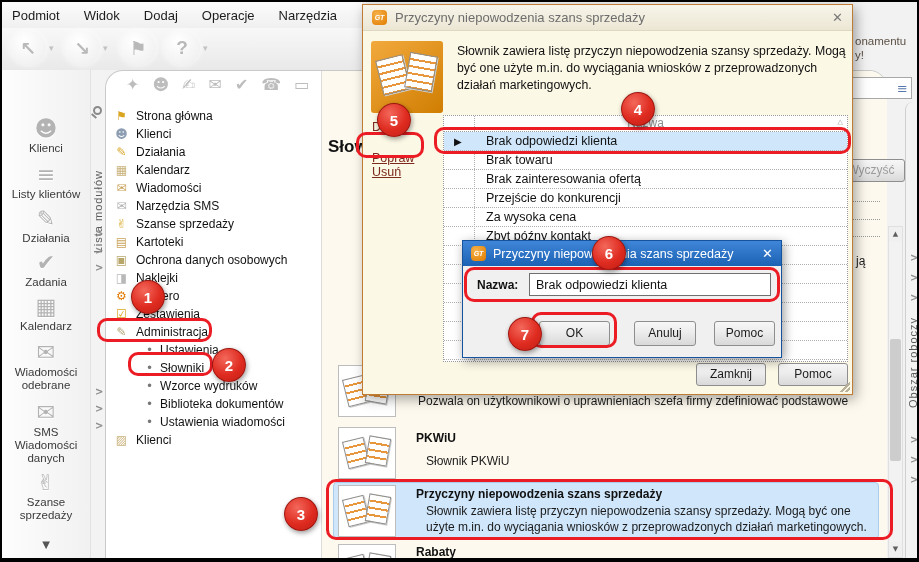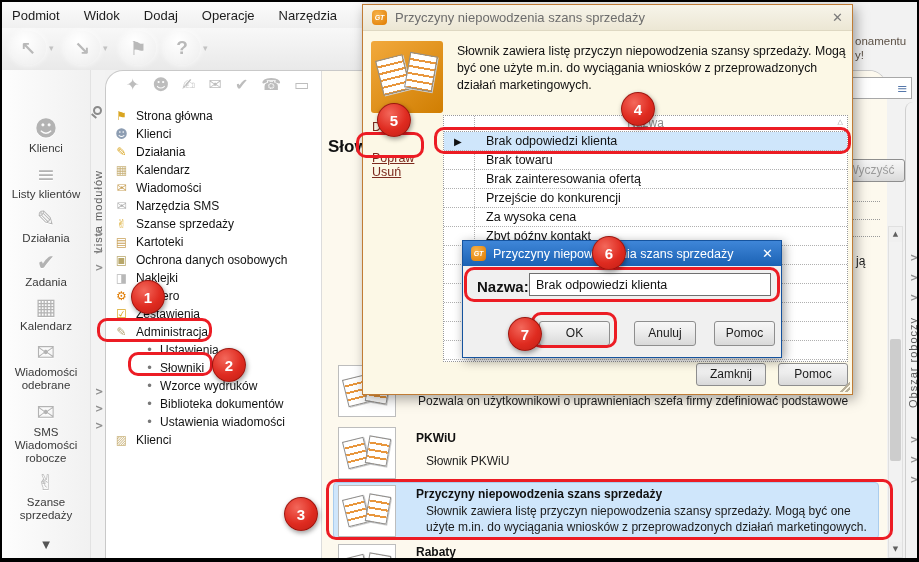--- a/index.html
+++ b/index.html
@@ -123,21 +123,21 @@
 
   .edialog { left:460px; top:238px; width:320px; height:118px; background:#f0f0f0;
              border:1px solid #15539e; box-shadow:2px 3px 10px rgba(0,0,0,.4); z-index:20; }
   .etitle { position:absolute; left:0; top:0; width:100%; height:25px;
             background:linear-gradient(#3f86d8,#1b62b4); display:flex; align-items:center;
             padding:0 8px; gap:7px; font-size:12.5px; color:#fff; }
   .etitle .dclose { color:#fff; }
   .efield { position:absolute; left:66px; top:32px; width:242px; height:23px;
             border:1px solid #707070; background:#fff; font-size:12.5px;
             font-family:"Liberation Sans",sans-serif; padding:0 6px; color:#111; }
-  .elab { position:absolute; left:14px; top:37px; font-size:15px; font-weight:bold;
+  .elab { position:absolute; left:14px; top:37px; font-size:12px; font-weight:bold;
           color:#111; }
 
   
   .rebox { position:absolute; border:3px solid #ec1c24; border-radius:10px; z-index:40;
            pointer-events:none; }
   .step { position:absolute; width:34px; height:34px; border-radius:50%;
           background:radial-gradient(circle at 38% 30%, #f3685b 0%, #df2b20 55%, #bf1e15 100%);
           border:1px solid rgba(125,10,6,.65); box-shadow:1px 2px 5px rgba(0,0,0,.4);
           color:#fff; font-size:15px; font-weight:bold; display:flex;
           align-items:center; justify-content:center; z-index:45; }
@@ -202,21 +202,21 @@
     <div class="moditem" style="top:224px">
         <span class="mico ico">▦</span>
         <span class="mlab">Kalendarz</span>
       </div>
     <div class="moditem" style="top:270px">
         <span class="mico ico">✉</span>
         <span class="mlab" style="padding:0 4px">Wiadomości odebrane</span>
       </div>
     <div class="moditem" style="top:330px">
         <span class="mico ico">✉</span>
-        <span class="mlab" style="padding:0 6px">SMS Wiadomości robocze</span>
+        <span class="mlab" style="padding:0 6px">SMS Wiadomości danych</span>
       </div>
     <div class="moditem" style="top:400px">
         <span class="mico ico">✌</span>
         <span class="mlab" style="padding:0 6px">Szanse sprzedaży</span>
       </div>
     <div class="moditem" style="top:462px">
         <span class="mico ico" style="font-size:10px;color:#555">▼</span>
       </div>
   </div>
 

